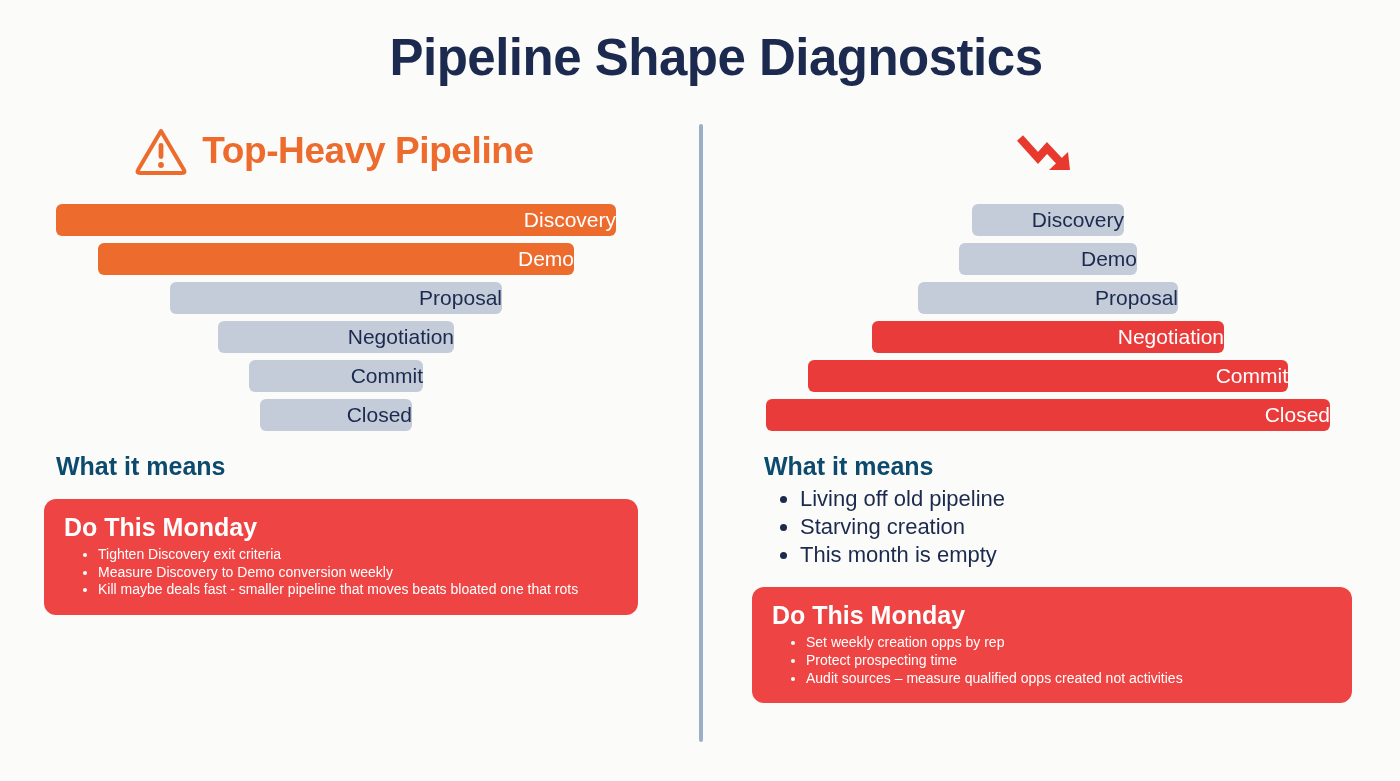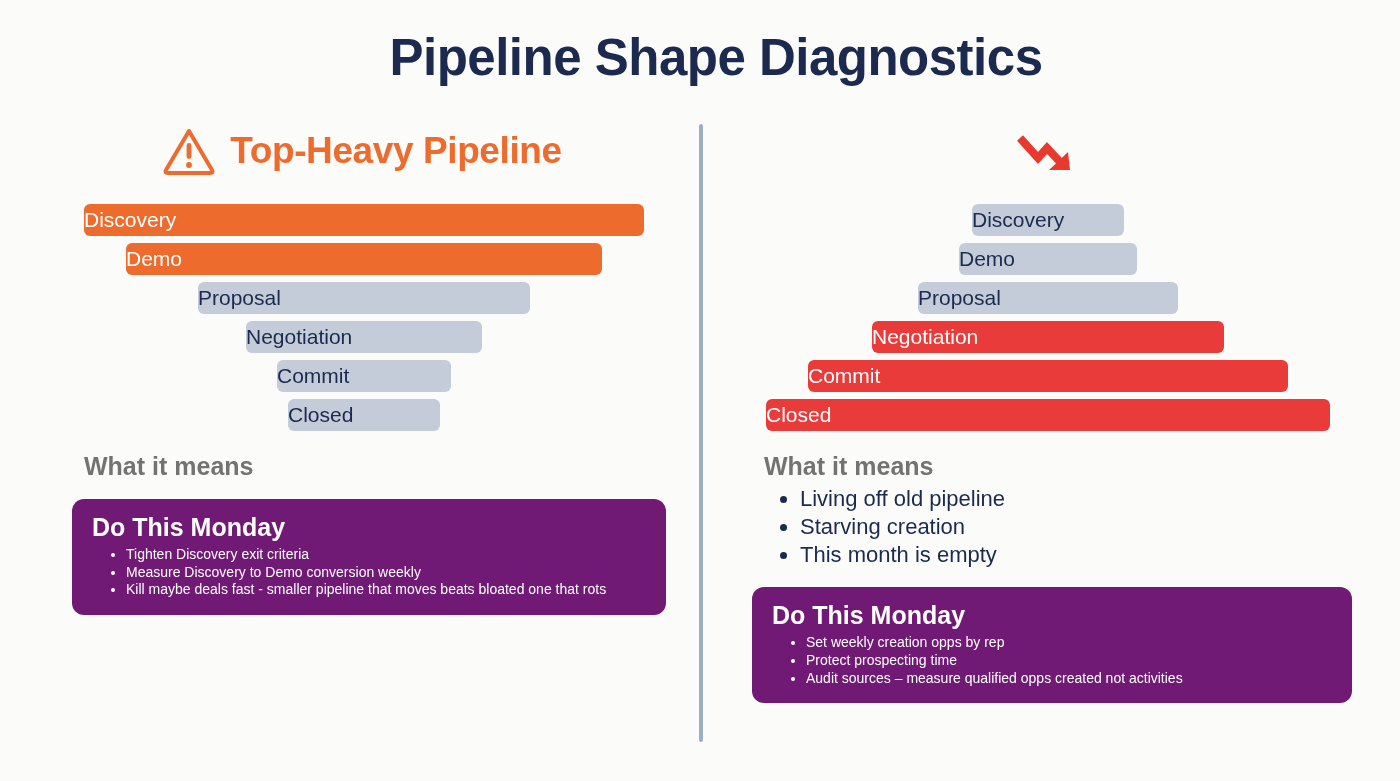--- a/index.html
+++ b/index.html
@@ -41,21 +41,21 @@
     height: 618px;
     background: #9bb0c6;
     border-radius: 2px;
   }
 
   
   .col {
     position: absolute;
     top: 120px;
   }
-  .col-left  { left: 72px;  width: 600px; }
+  .col-left  { left: 44px;  width: 600px; }
   .col-right { left: 752px; width: 600px; }
 
   
   .sec-head {
     display: flex;
     align-items: center;
     height: 62px;
     justify-content: center;
     gap: 14px;
   }
@@ -80,53 +80,53 @@
     position: relative;
     margin-top: 22px;
     height: 232px;
   }
   .bar {
     position: absolute;
     height: 32px;
     border-radius: 6px;
     display: flex;
     align-items: center;
-    justify-content: flex-start;
+    justify-content: flex-end;
     font-size: 21px;
     box-sizing: border-box;
   }
   .bar.hi-orange { background: #ec6b2d; color: #ffffff; }
   .bar.hi-red    { background: #ea3b3b; color: #ffffff; }
   .bar.neutral   { background: #c3ccd8; color: #1b2a4e; }
 
   
   .wim {
     margin-top: 16px;
   }
   .wim-title {
     font-size: 25px;
     font-weight: bold;
-    color: #737373;
+    color: #0c4a6e;
     margin: 0 0 4px 12px;
   }
   .wim-list {
     margin: 0;
     padding-left: 48px;
     list-style: disc;
   }
   .wim-list li {
     font-size: 22px;
     color: #1b2a4e;
     line-height: 1.28;
   }
 
   
   .card {
     margin-top: 18px;
-    background: #701a75;
+    background: #ef4444;
     border-radius: 12px;
     padding: 14px 18px 16px 18px;
     box-sizing: border-box;
   }
   .col-left  .card { width: 594px; }
   .col-right .card { width: 600px; }
   .card-title {
     font-size: 25px;
     font-weight: bold;
     color: #ffffff;

